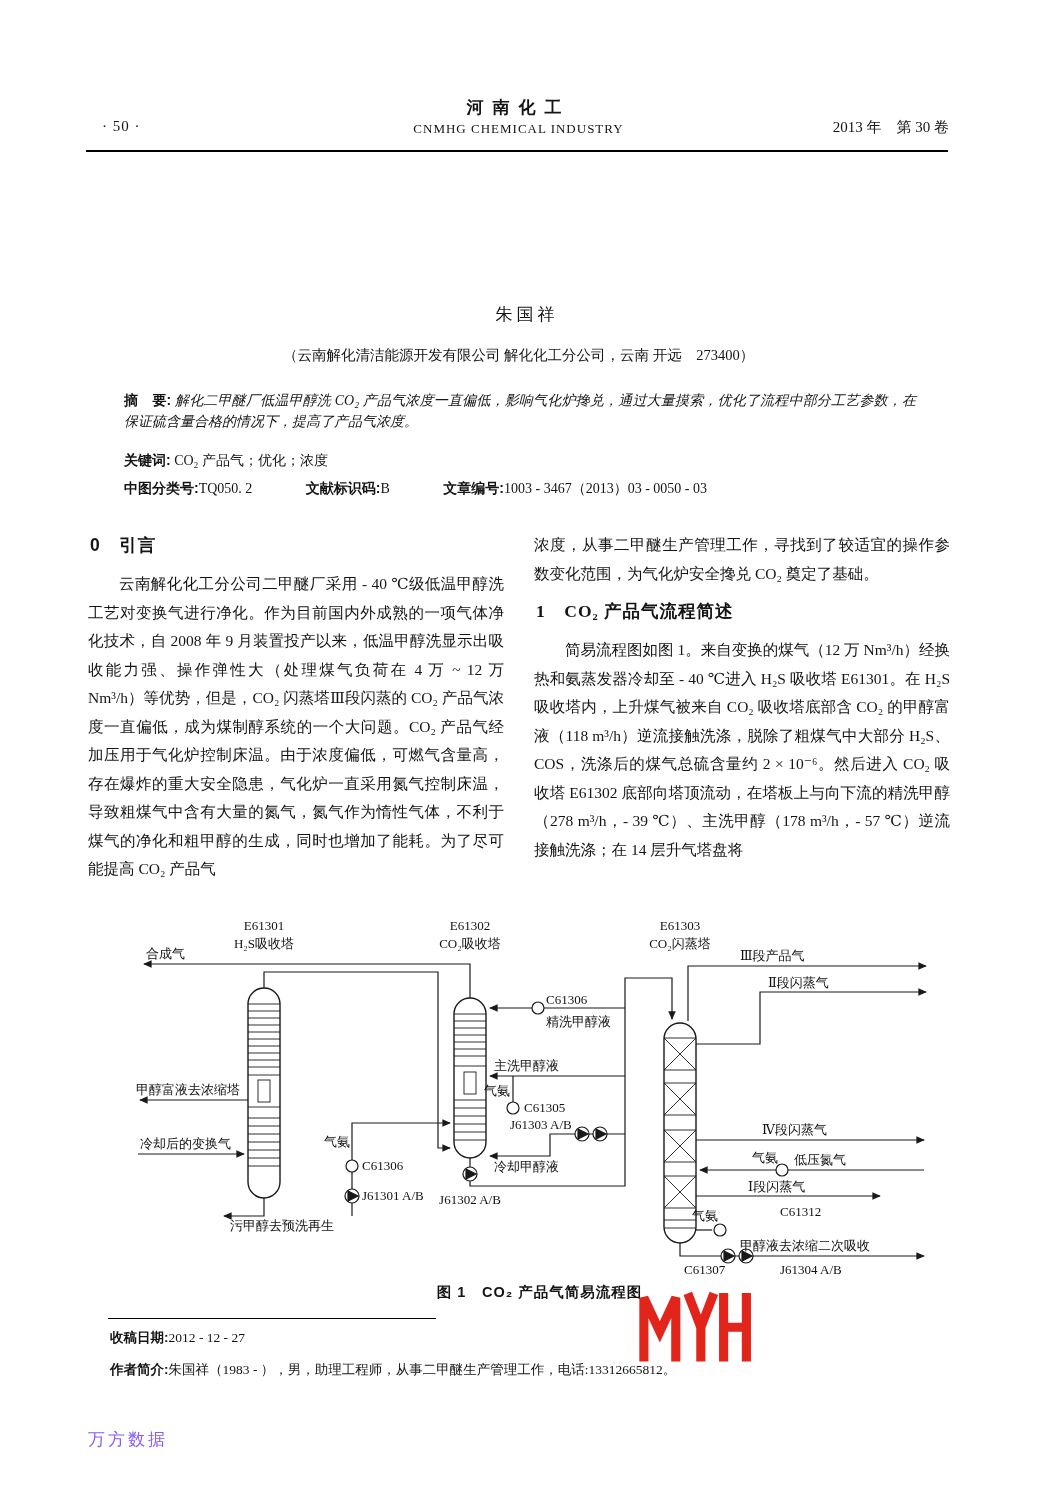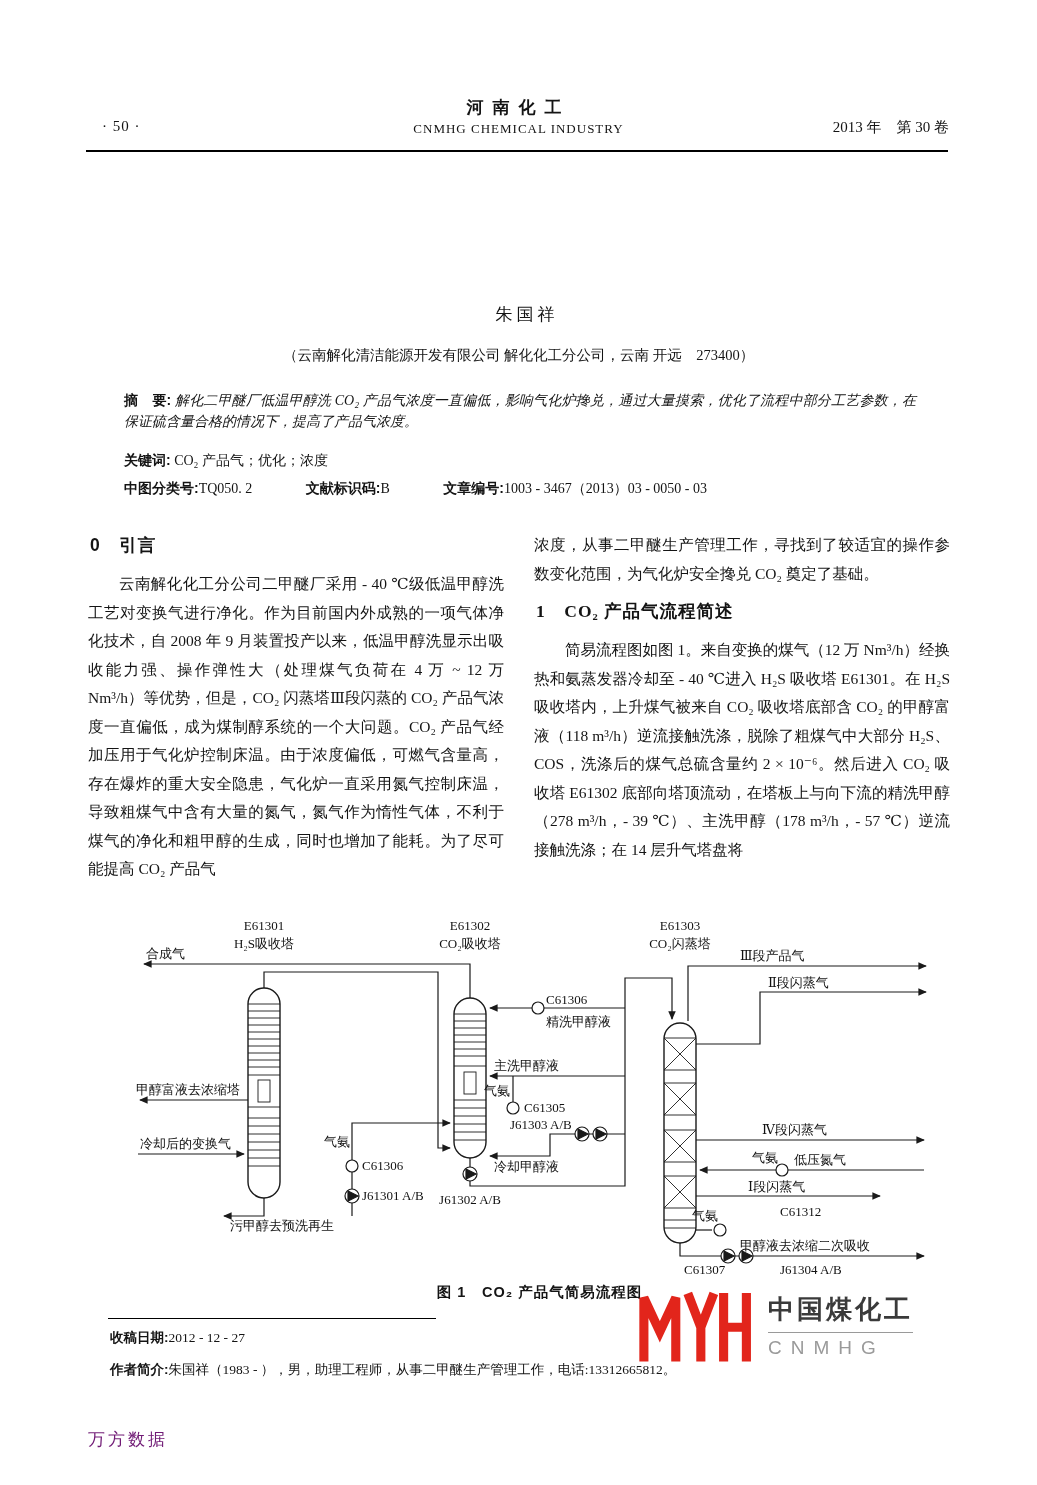--- a/index.html
+++ b/index.html
@@ -50,21 +50,21 @@
   .footnote2 { position:absolute; top:1361px; left:110px; font-size:13.5px; }
 
   
   .logo { position:absolute; top:1284px; left:634px; display:flex; align-items:center; }
   .logo-glyph { width:120px; height:82px; }
   .logo-text  { margin-left:14px; }
   .logo-cn { font-family:"Liberation Sans","DejaVu Sans",sans-serif; font-size:26px; font-weight:bold; color:#3a3a3a; letter-spacing:3px; }
   .logo-sep { border-top:1px solid #9a9a9a; margin:5px 0 4px 0; }
   .logo-en { font-family:"Liberation Sans","DejaVu Sans",sans-serif; font-size:19px; color:#9a9a9a; letter-spacing:9px; }
 
-  .watermark { position:absolute; top:1428px; left:88px; font-size:17px; color:#701a75; letter-spacing:3px; }
+  .watermark { position:absolute; top:1428px; left:88px; font-size:17px; color:#8b5cf6; letter-spacing:3px; }
 
   svg text { font-family:"Liberation Serif","DejaVu Serif",serif; }
 </style>
 </head>
 <body>
 
 <div class="page">
 
   <div class="pageno">· 50 ·</div>
   <div class="jcn">河南化工</div>
@@ -232,21 +232,16 @@
   </p>
 
   <div class="logo">
     <svg class="logo-glyph" viewBox="0 0 104 72">
       <g stroke="#e2251b" stroke-width="8" fill="none" stroke-linecap="square">
         <path d="M8,64 L8,12 L22,42 L36,12 L36,64"></path>
         <path d="M48,12 L58,38 L68,12 M58,38 L58,64"></path>
         <path d="M78,12 L78,64 M98,12 L98,64 M78,38 L98,38"></path>
       </g>
     </svg>
-    <div class="logo-text">
-      <div class="logo-cn">中国煤化工</div>
-      <div class="logo-sep"></div>
-      <div class="logo-en">CNMHG</div>
-    </div>
   </div>
 
   <div class="watermark">万方数据</div>
 </div>
 
 </body></html>

